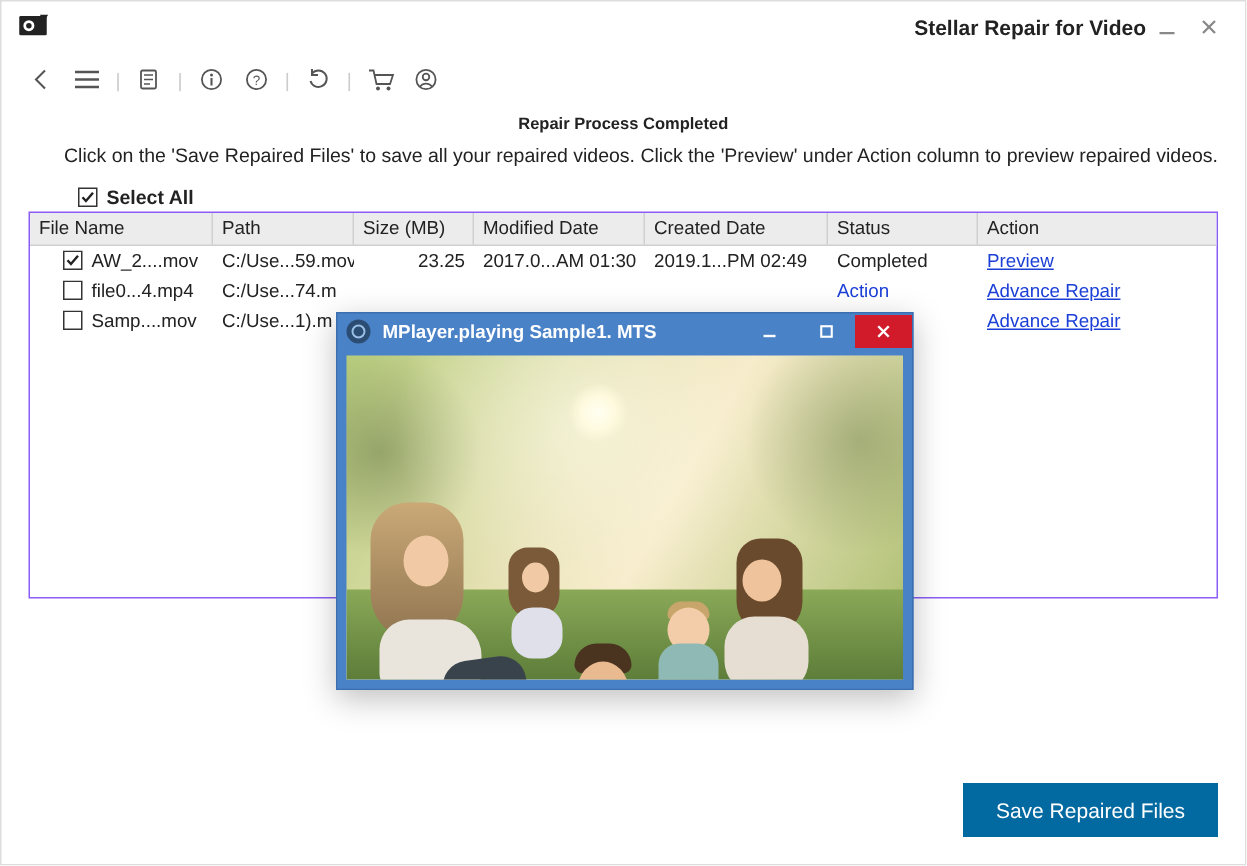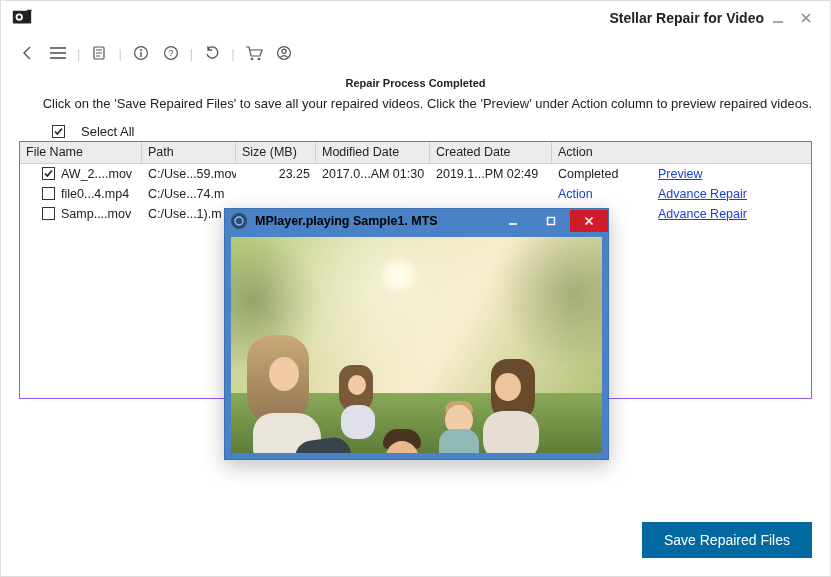--- a/index.html
+++ b/index.html
@@ -9,40 +9,40 @@
   .titlebar .logo { width:22px; height:22px; margin-right:10px; }
   .titlebar .title { flex:1; text-align:right; font-size:14px; font-weight:600; color:#222; margin-left:-30px;}
   .winbtn { width:28px; height:28px; display:flex; align-items:center; justify-content:center; color:#888; }
   .winbtn svg { width:12px; height:12px; }
   .toolbar { height:36px; display:flex; align-items:center; padding:0 14px; gap:4px; }
   .tbtn { width:26px; height:26px; display:flex; align-items:center; justify-content:center; color:#555; border-radius:2px; }
   .tsep { color:#ccc; margin:0 2px; }
   .content { padding:6px 18px 0 18px; flex:1; display:flex; flex-direction:column; min-height:0; }
   .heading { font-weight:700; font-size:11px; margin-bottom:6px;text-align:center; }
   .desc { font-size:13px; color:#222; line-height:1.45; margin-bottom:10px;text-align:right; }
-  .selectall { display:flex; align-items:center; gap:16px; margin-bottom:2px; font-weight:400; font-size:13px;padding-left:33px; }
+  .selectall { display:flex; align-items:center; gap:6px; margin-bottom:2px; font-weight:700; font-size:13px;padding-left:33px; }
   .chk { width:13px; height:13px; border:1px solid #333; display:inline-flex; align-items:center; justify-content:center; background:#fff; }
   .chk.checked svg { display:block; }
   .chk svg { display:none; width:11px; height:11px; }
   .grid { border:1px solid #8b5cf6; background:#fff; flex:0 0 258px; overflow:hidden; }
   .ghead, .grow { display:grid; grid-template-columns:122px 94px 80px 114px 122px 100px 160px; }
   .ghead { background:#ececec; border-bottom:1px solid #cfcfcf; height:22px; }
   .ghead .c { border-right:1px solid #cfcfcf; padding:3px 6px; font-size:12.5px; color:#222; white-space:nowrap; overflow:hidden; }
   .ghead .c:last-child { border-right:none; }
   .grow { height:20px; align-items:center; }
   .grow .c { padding:0 6px; font-size:12.5px; white-space:nowrap; overflow:hidden; }
   .namecell { display:flex; align-items:center; gap:6px; padding-left:22px !important; }
   .link { color:#1b3fd6; text-decoration:underline; cursor:pointer; }
   .statuslink { color:#1b3fd6; }
   .footer { padding:12px 18px 18px; display:flex; justify-content:flex-end; }
   .primary { background:#0369a1; color:#fff; border:none; padding:10px 22px; font-size:14px; cursor:pointer; }
 
   
   .pw { position:absolute; left:223px; top:207px; width:385px; border:1px solid #3b6fb0; box-shadow:0 6px 20px rgba(0,0,0,.25); background:#4a82c8; }
-  .pw .pwbar { height:24px; display:flex; align-items:center; padding:0 0 0 6px; color:#000000; font-size:12.5px; }
+  .pw .pwbar { height:24px; display:flex; align-items:center; padding:0 0 0 6px; color:#ffffff; font-size:12.5px; }
   .pw .pwbar .pwicon { width:16px; height:16px; background:#2b4d73; border-radius:50%; margin-right:8px; display:flex; align-items:center; justify-content:center; }
   .pw .pwbar .pwtitle { flex:1; font-weight:600; }
   .pw .pwbar .pwbtn { width:38px; height:22px; display:flex; align-items:center; justify-content:center; color:#fff; }
   .pw .pwbar .pwclose { background:#d11a2a; }
   .pw .frame { border:6px solid #4a82c8; border-top:4px solid #4a82c8; }
   .pw .frame .img { width:100%; height:216px; background:linear-gradient(120deg,#b7cc7d 0%,#e9e2b7 40%,#f7eccb 55%,#a7bb6a 100%); position:relative; overflow:hidden; }
   
   .sun { position:absolute; top:18px; left:148px; width:40px; height:40px; background:radial-gradient(circle,#fffef2 0%,#fff6d0 40%,rgba(255,255,255,0) 70%); border-radius:50%; }
   .flare { position:absolute; inset:0; background:radial-gradient(circle at 42% 22%, rgba(255,255,240,.55), rgba(255,255,240,0) 45%); }
   .grass { position:absolute; left:0; right:0; bottom:0; height:60px; background:linear-gradient(#8aa957,#5d7d3a); }
@@ -176,20 +176,21 @@
       <span>Select All</span>
     </div>
 
     <div class="grid">
       <div class="ghead">
         <div class="c">File Name</div>
         <div class="c">Path</div>
         <div class="c">Size (MB)</div>
         <div class="c">Modified Date</div>
         <div class="c">Created Date</div>
+        <div class="c">Status</div>
         <div class="c">Action</div>
       </div>
 
       <div class="grow">
         <div class="c namecell">
           <span class="chk checked">
               <svg viewBox="0 0 11 11">
                 <path d="M2 5.5 L4.3 8 L9 2.5" fill="none" stroke="#222" stroke-width="1.6"></path>
               </svg>
             </span>

